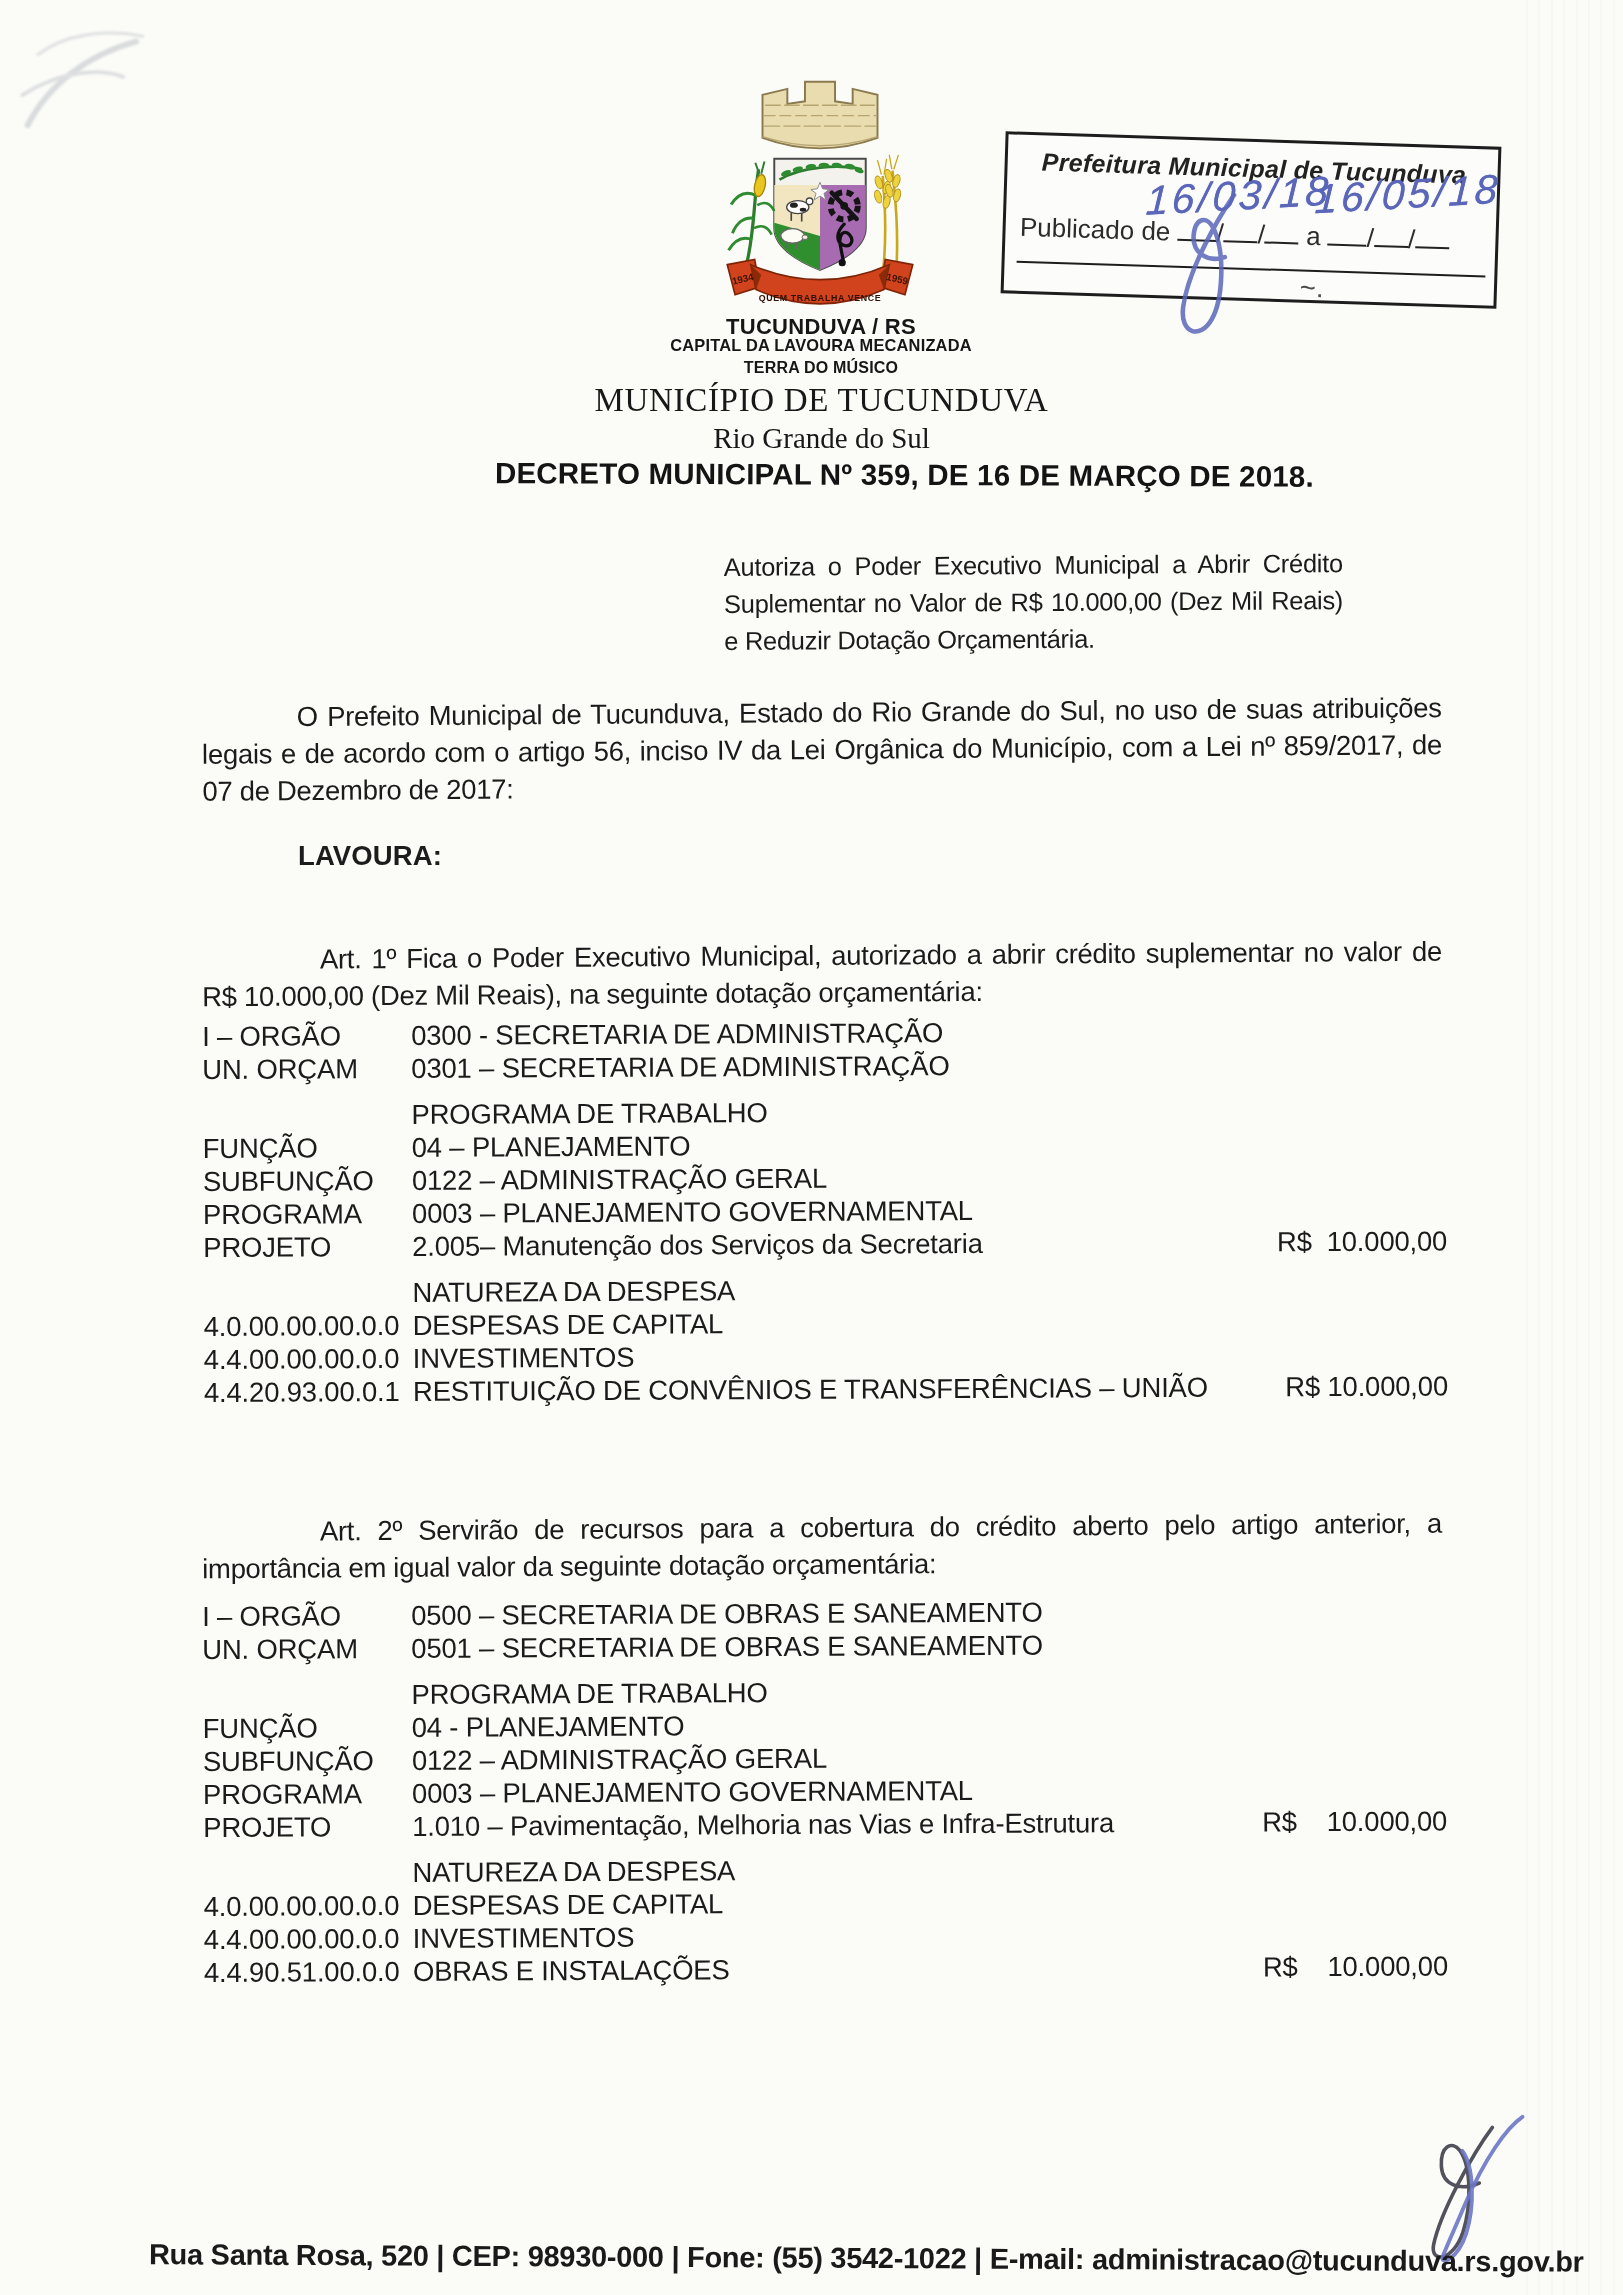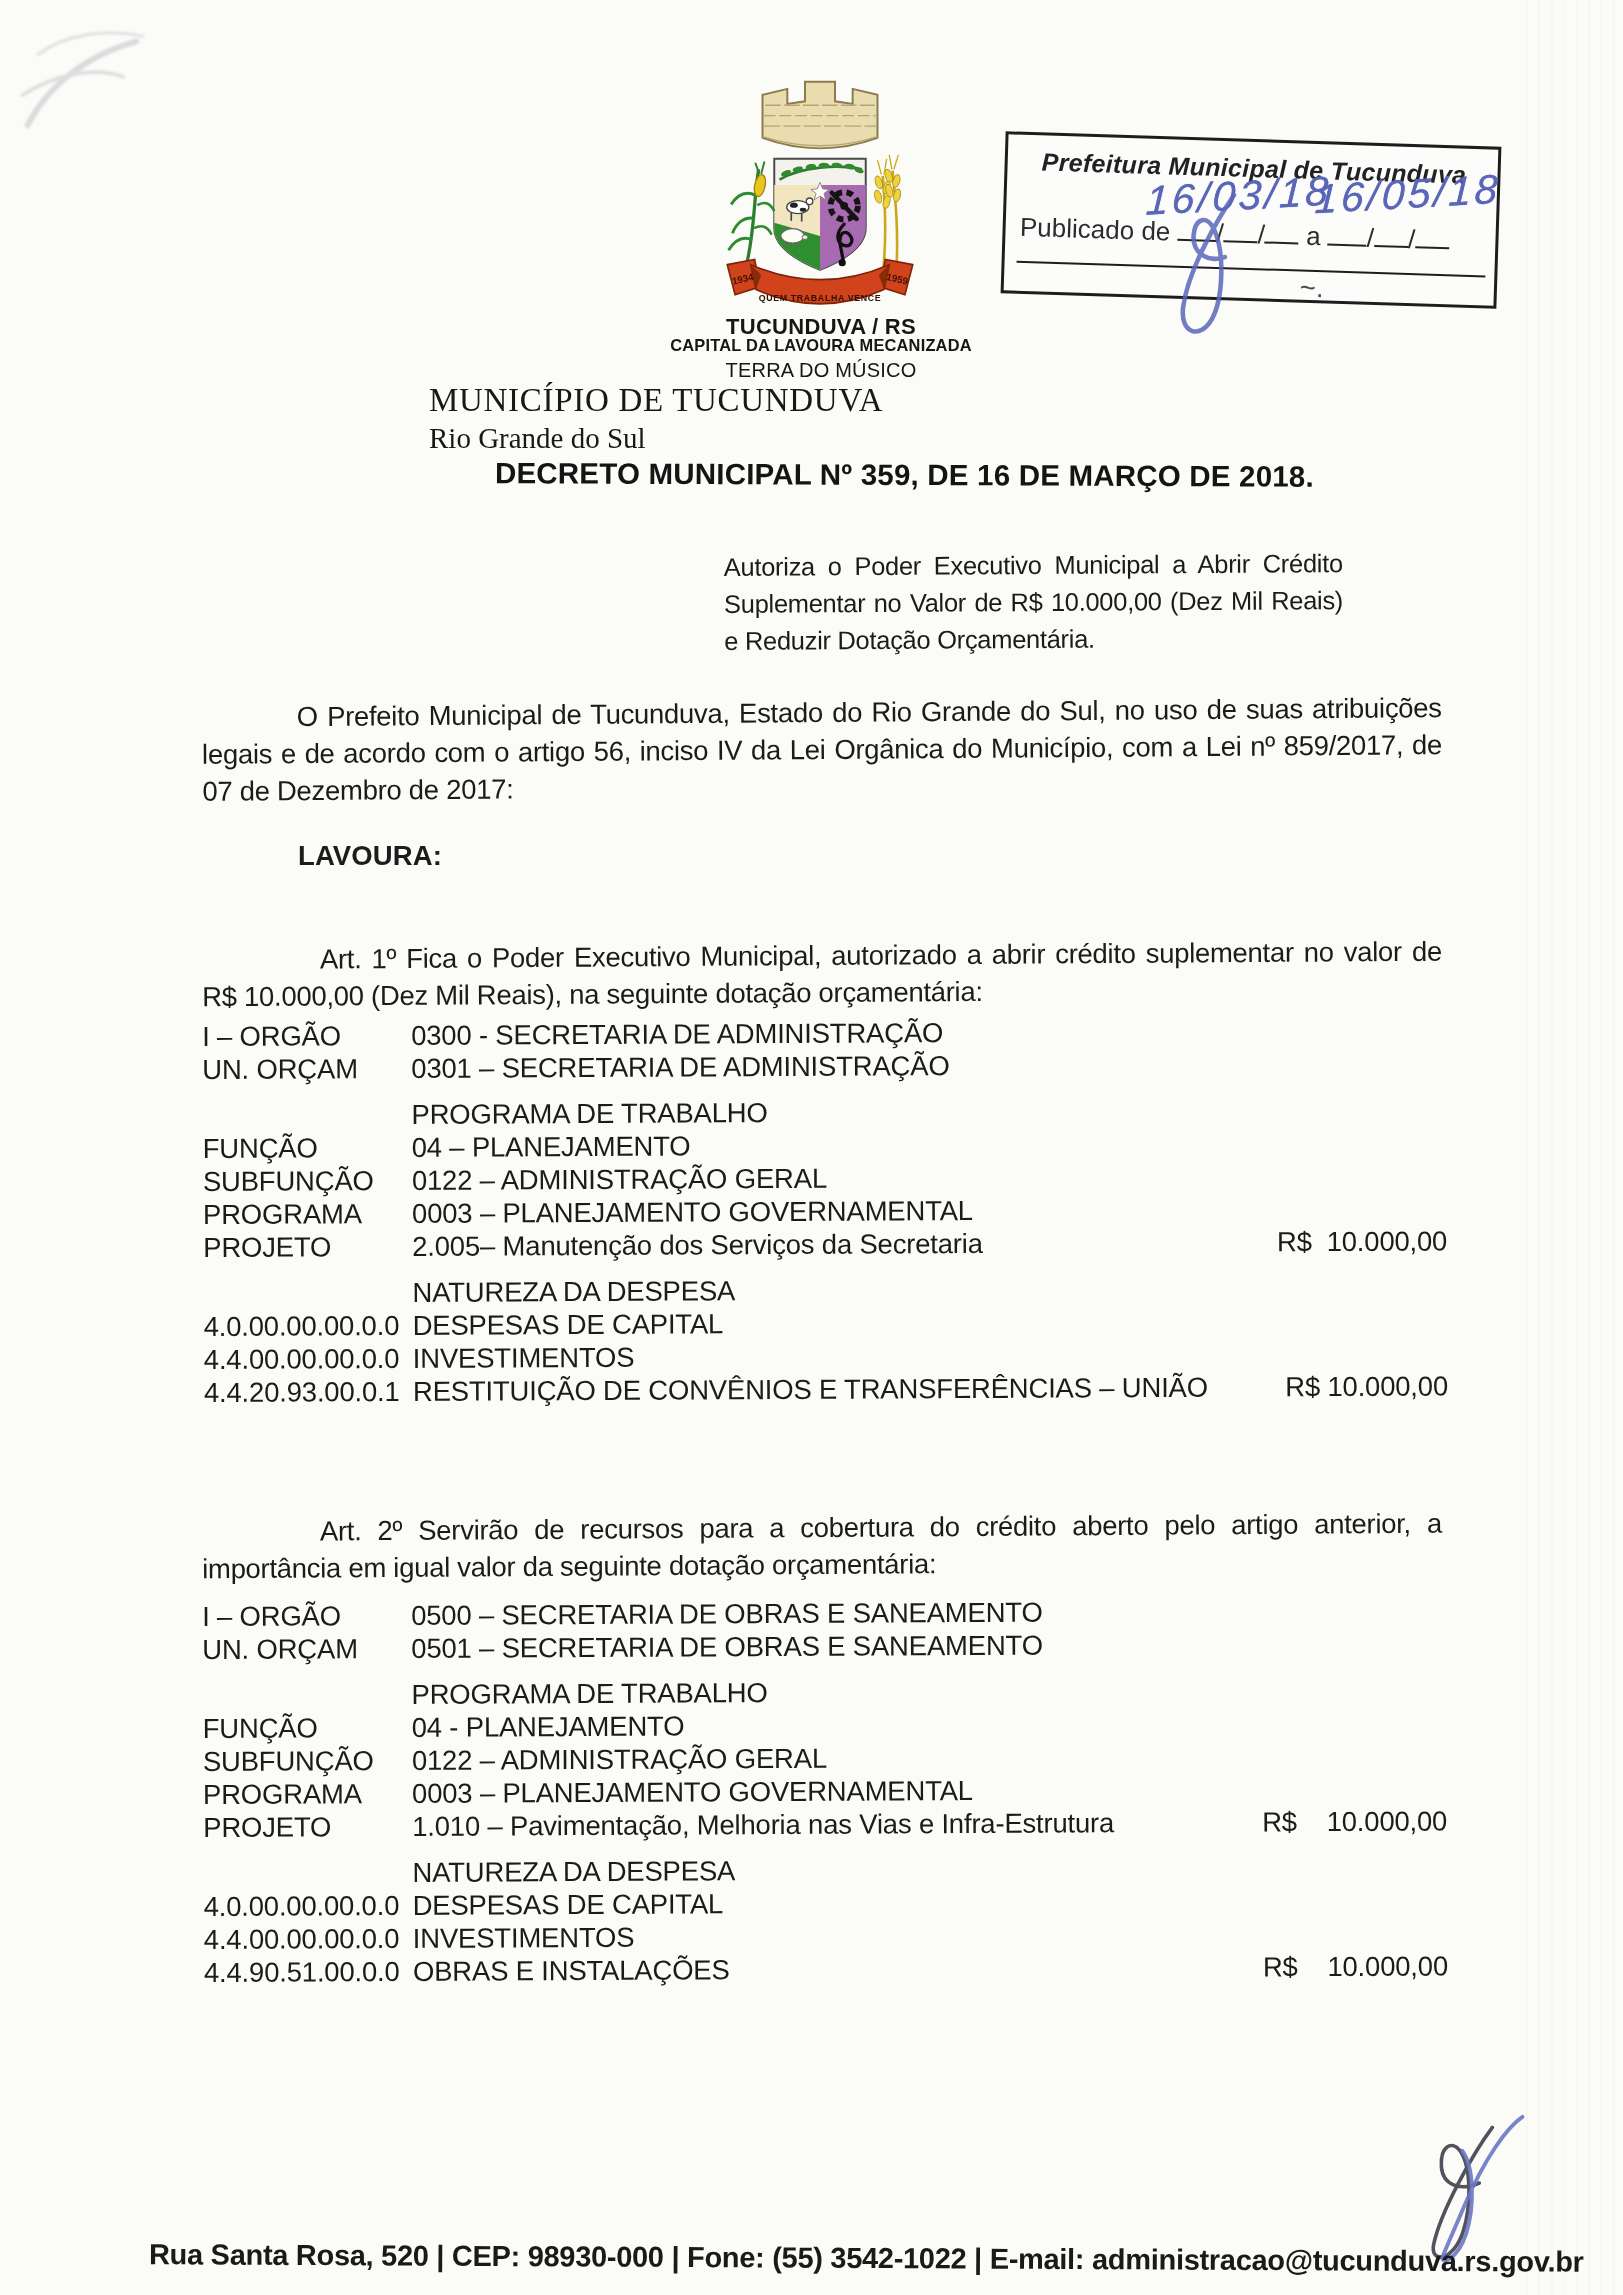--- a/index.html
+++ b/index.html
@@ -12,41 +12,41 @@
   
   .smudge{left:7.9px; top:14.4px; opacity:.3; filter:blur(1.3px);}
   .streaks{right:0; top:0; width:98px; height:100%;
     background:repeating-linear-gradient(90deg, rgba(110,112,120,.05) 0 2px, transparent 2px 12.4px);
     opacity:.6;}
   
   .emblem{left:722px; top:71px;}
   .emblem-caption{left:592px; width:458px; text-align:center; color:#161616;}
   .cap1{top:314px; font-size:22px; font-weight:bold; letter-spacing:0.3px;}
   .cap2{top:336px; font-size:16.4px; font-weight:bold; letter-spacing:0.2px;}
-  .cap3{top:359px; font-size:20px; font-weight:normal; letter-spacing:0.2px;}
+  .cap3{top:359px; font-size:16px; font-weight:bold; letter-spacing:0.2px;}
   
   .stamp{
     left:1003px; top:139px; width:490px; height:156px;
     border:3.3px solid #1d1d1d; transform:rotate(1.8deg); transform-origin:center;
     background:rgba(255,255,255,.25);
   }
   .stamp-title{position:absolute; left:34px; top:11.8px; font-size:25px; font-weight:bold;
     font-style:italic; color:#222; letter-spacing:0.3px; white-space:nowrap;}
   .stamp-row{position:absolute; left:14.4px; top:77px; font-size:26px; color:#2c2c2c; white-space:nowrap;}
   .useg{display:inline-block; border-bottom:2.6px solid #222; height:22px; vertical-align:baseline;}
   .u60{width:39px;} .u52{width:34px;}
   .hand{position:absolute; font-style:italic; color:#5a66b8; font-size:41px; letter-spacing:3.3px;
     transform:rotate(-5deg) skewX(-6deg); white-space:nowrap; text-shadow:0 0 0.7px #5a66b8;}
   .hand1{left:139px; top:31px;}
   .hand2{left:308px; top:23.6px;}
   .stamp-sigline{position:absolute; left:11.8px; right:9.2px; top:126px; border-top:2.6px solid #1d1d1d;}
   .tilde-mark{position:absolute; left:296px; top:128px; font-size:27.5px; color:#4c4c4c;}
   .stamp-loop{left:1157px; top:191px;}
   
-  .header-center{left:429px; width:785px; color:#181818;}
+  .header-center{left:429px; width:785px; text-align:center; color:#181818;}
   .municipio{top:382px; font-family:"Liberation Serif", serif; font-size:33px; letter-spacing:0.7px;}
   .estado{top:422px; font-family:"Liberation Serif", serif; font-size:29px;}
   .decree-title{left:495px; top:458px; font-size:29.5px; font-weight:bold; letter-spacing:0.2px;
     color:#141414; transform:rotate(.25deg); white-space:nowrap;}
   
   .body-text{font-size:27.5px; line-height:37px; letter-spacing:-0.3px; text-align:justify; color:#1b1b1b;}
   .ementa{left:724px; top:547px; width:619px; font-size:25.5px; line-height:37px; transform:rotate(-.35deg);}
   .preamble{left:202px; top:694px; width:1240px; text-indent:95px; transform:rotate(-.45deg);}
   .decreta{left:298px; top:840px; font-size:27.5px; font-weight:bold; letter-spacing:0.1px;}
   .art{left:202px; width:1240px; text-indent:118px; transform:rotate(-.4deg);}

